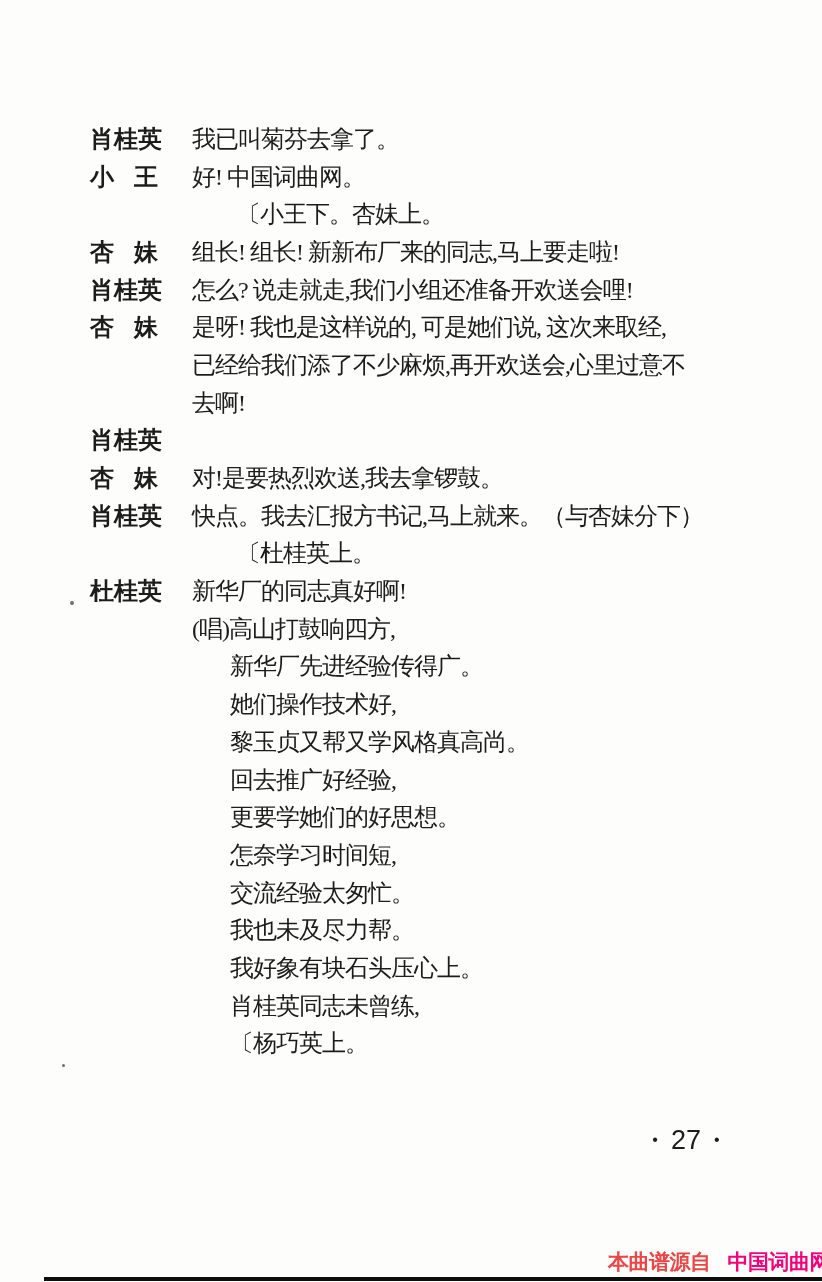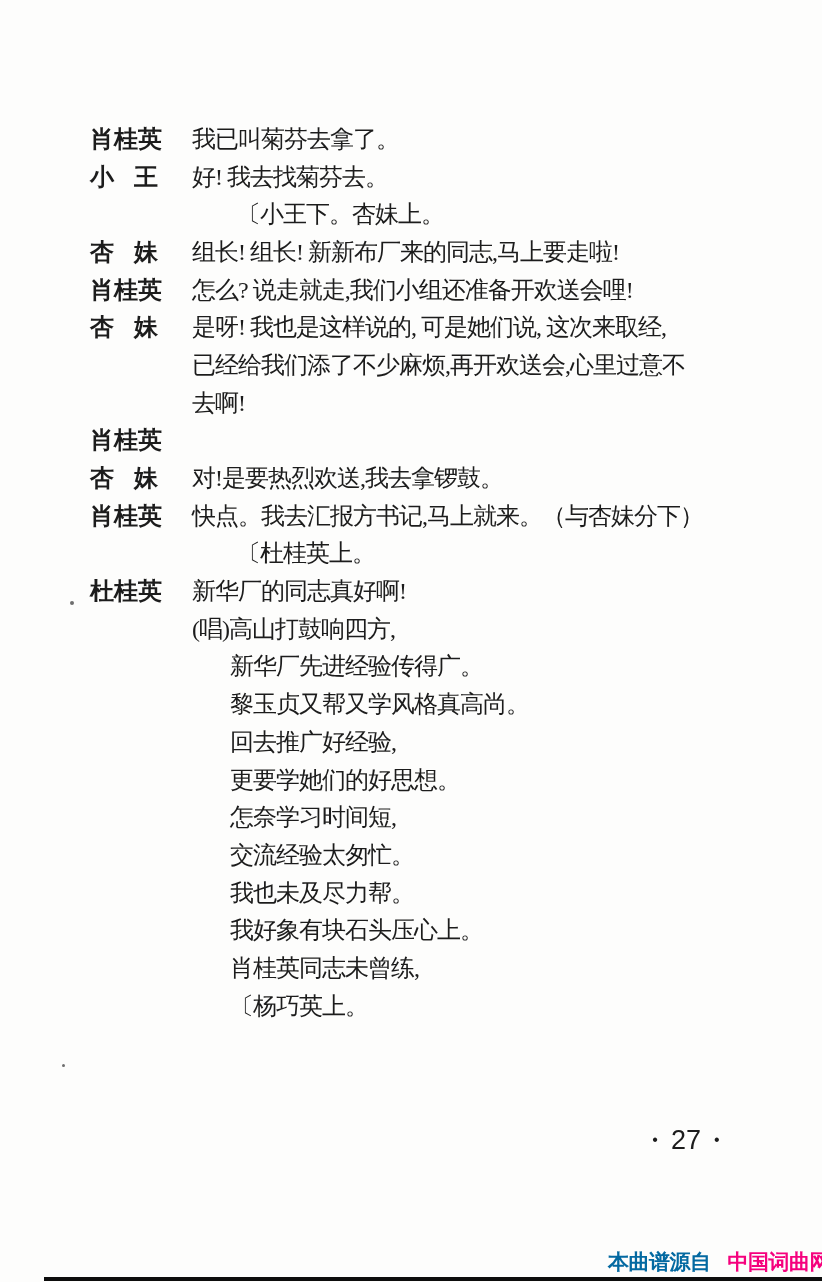--- a/index.html
+++ b/index.html
@@ -85,21 +85,21 @@
           <span>英</span>
         </span>
     <span class="text">我已叫菊芬去拿了。</span>
   </div>
 
   <div class="line type-dialogue">
     <span class="speaker">
           <span>小</span>
           <span>王</span>
         </span>
-    <span class="text">好! 我去找菊芬去。</span>
+    <span class="text">好! 中国词曲网。</span>
   </div>
 
   <div class="line type-stage">
     <span class="speaker"></span>
     <span class="text">〔小王下。杏妹上。</span>
   </div>
 
   <div class="line type-dialogue">
     <span class="speaker">
           <span>杏</span>
@@ -177,20 +177,24 @@
   <div class="line type-continuation">
     <span class="speaker"></span>
     <span class="text">(唱)高山打鼓响四方,</span>
   </div>
 
   <div class="line type-verse">
     <span class="speaker"></span>
     <span class="text">新华厂先进经验传得广。</span>
   </div>
 
+  <div class="line type-verse">
+    <span class="speaker"></span>
+    <span class="text">她们操作技术好,</span>
+  </div>
 
   <div class="line type-verse">
     <span class="speaker"></span>
     <span class="text">黎玉贞又帮又学风格真高尚。</span>
   </div>
 
   <div class="line type-verse">
     <span class="speaker"></span>
     <span class="text">回去推广好经验,</span>
   </div>
@@ -232,21 +236,21 @@
   </div>
 </main>
 
   <div class="pagenum">
     <span class="dot">•</span>
     <span>27</span>
     <span class="dot">•</span>
   </div>
 
   <div class="footer">
-    <span style="color: #0369a1;">本曲谱源自</span>
+    <span style="color: #ef4444;">本曲谱源自</span>
     <span style="color: rgb(245, 1, 125);">中国词曲网</span>
   </div>
 
   <div class="rule"></div>
 
   <div class="speck speck-1"></div>
   <div class="speck speck-2"></div>
 
 </div>
 

